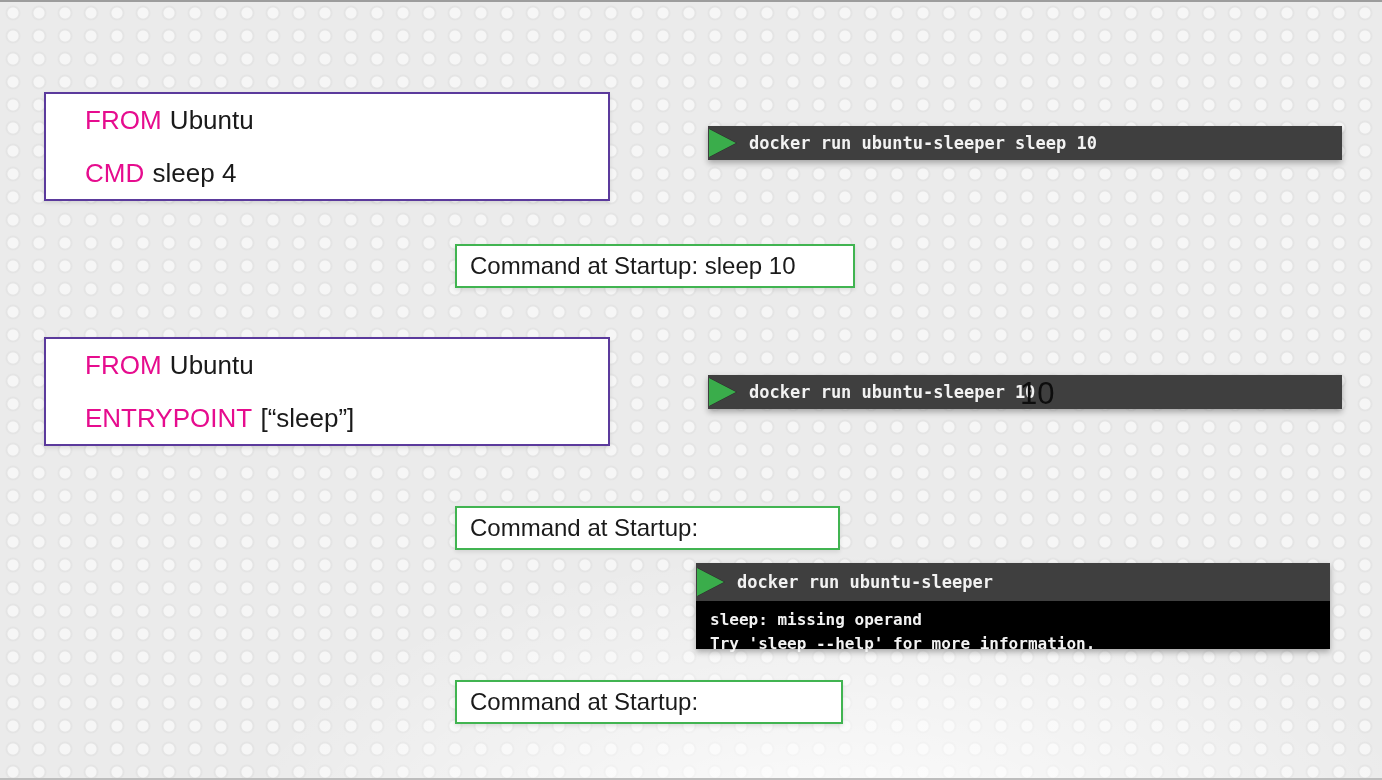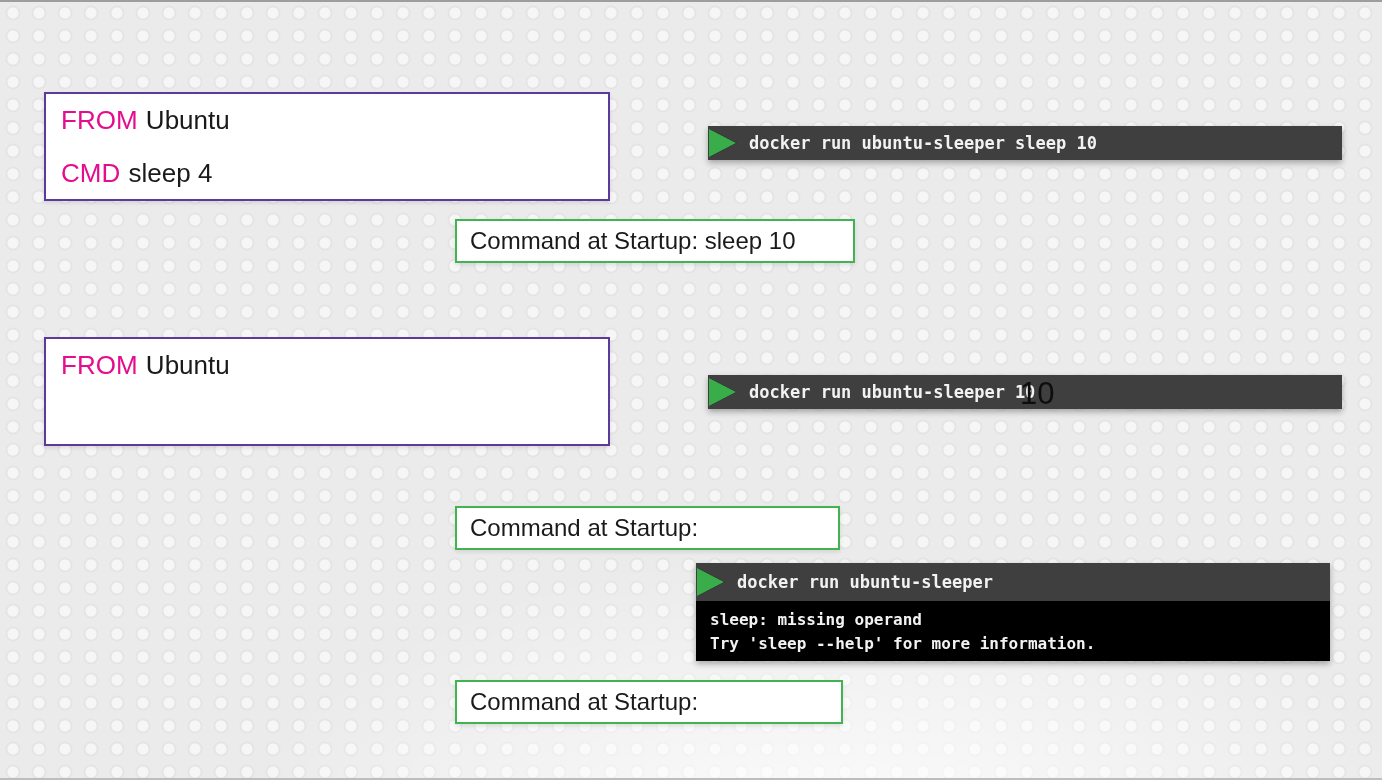--- a/index.html
+++ b/index.html
@@ -20,21 +20,21 @@
 
   
   .df-box {
     position: absolute; box-sizing: border-box; width: 566px; height: 109px;
     background: #ffffff; border: 2px solid #5b3a9c;
     box-shadow: 0 2px 4px rgba(0,0,0,0.10);
     padding-left: 15px;
   }
   .df1 { left: 44px; top: 90px; }
   .df2 { left: 44px; top: 335px; }
-  .code-line { line-height: 53px; font-size: 26px; color: #1a1a1a; white-space: nowrap; }
+  .code-line { line-height: 53px; font-size: 26px; color: #1a1a1a; white-space: nowrap; margin-left: 24px; }
   .code-line .kw { color: #e60c8e; margin-right: 0.32em; }
 
   
   .term-bar {
     position: absolute; box-sizing: border-box; width: 634px; height: 34px;
     background: #3f3f3f; display: flex; align-items: center;
     box-shadow: 0 3px 6px rgba(0,0,0,0.30);
     margin-left: 12px;
   }
   .t1 { left: 696px; top: 124px; }
@@ -56,34 +56,34 @@
     font-size: 31px; color: #0d0d0d; line-height: 1;
   }
 
   
   .term3 { position: absolute; left: 696px; top: 561px; width: 634px; box-shadow: 0 3px 6px rgba(0,0,0,0.30); }
   .term3 .head {
     box-sizing: border-box; height: 38px; background: #3f3f3f;
     display: flex; align-items: center;
   }
   .term3 .body {
-    box-sizing: border-box; height: 60px; background: #000000;
+    box-sizing: border-box; height: 48px; background: #000000;
     padding: 7px 0 0 14px;
   }
   .console-line { font-size: 16px; line-height: 24px; }
 
   
   .startup-box {
     position: absolute; box-sizing: border-box; height: 44px;
     background: #ffffff; border: 2px solid #41b451;
     box-shadow: 0 2px 4px rgba(0,0,0,0.10);
     display: flex; align-items: center; padding-left: 13px;
     font-size: 24px; color: #1a1a1a; white-space: nowrap;
   }
-  .s1 { left: 455px; top: 217px; width: 400px; }
+  .s1 { left: 455px; top: 242px; width: 400px; }
   .s2 { left: 455px; top: 504px; width: 385px; }
   .s3 { left: 455px; top: 678px; width: 388px; }
 </style>
 </head>
 <body>
 
 <div class="stage">
 
   <div class="df-box df1">
     <div class="code-line">
@@ -99,20 +99,23 @@
     <span class="cmd">docker run ubuntu-sleeper sleep 10</span>
   </div>
 
   <div class="startup-box s1">
     <span>Command at Startup: sleep 10</span>
   </div>
 
   <div class="df-box df2">
     <div class="code-line">
       <span class="kw">FROM</span><span>Ubuntu</span>
+    </div>
+    <div class="code-line">
+      <span class="kw">ENTRYPOINT</span><span>[“sleep”]</span>
     </div>
   </div>
 
   <div class="term-bar t2">
     <span class="play"></span>
     <span class="cmd">docker run ubuntu-sleeper</span>
     <span class="arg-white">10</span>
     <span class="arg-black">10</span>
   </div>
 

